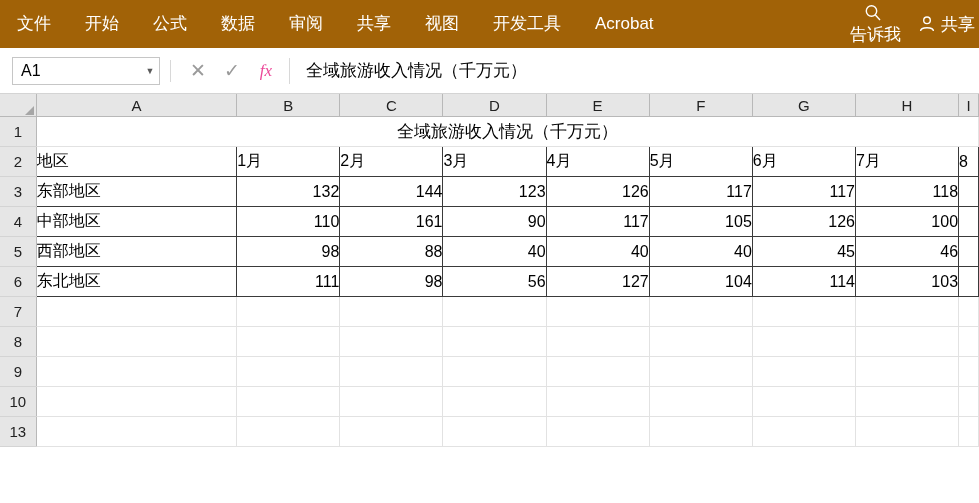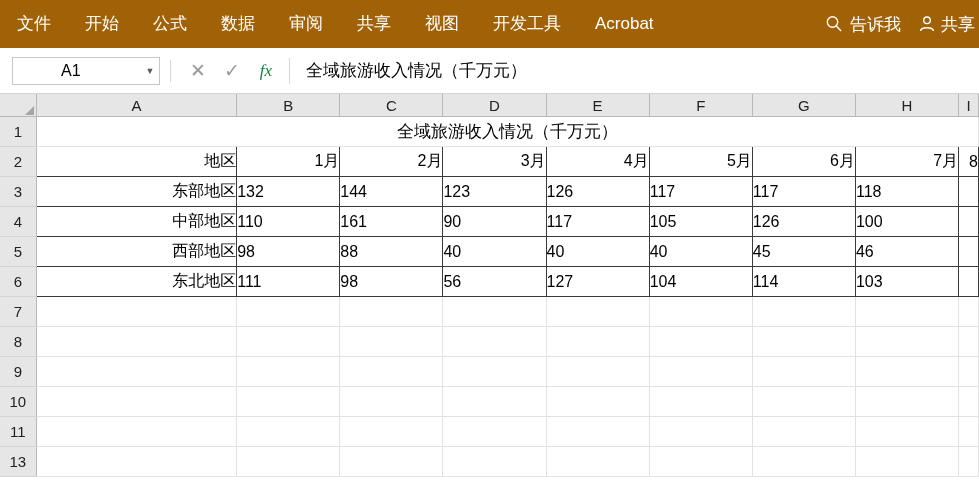--- a/index.html
+++ b/index.html
@@ -42,20 +42,21 @@
     align-items: center;
     height: 48px;
     padding-right: 4px;
   }
   .tellme {
     display: flex;
     align-items: center;
     font-size: 17px;
     padding: 0 10px 0 4px;
     white-space: nowrap;
+    flex-direction: column;
   }
   .tellme .label { margin-left: 6px; }
   .acct {
     display: flex;
     align-items: center;
     font-size: 17px;
     padding-left: 6px;
     white-space: nowrap;
   }
   .acct .label { margin-left: 4px; }
@@ -73,21 +74,20 @@
   }
   .namebox {
     width: 148px;
     height: 28px;
     border: 1px solid #c6c6c6;
     background: #ffffff;
     display: flex;
     align-items: center;
     box-sizing: border-box;
     margin-left: 6px;
-    padding-left: 40px;
   }
   .namebox .nb-text {
     flex: 1;
     font-size: 16px;
     padding-left: 8px;
     color: #000000;
   }
   .namebox .nb-caret {
     width: 18px;
     text-align: center;
@@ -108,21 +108,21 @@
     justify-content: center;
     color: #9a9a9a;
     font-size: 19px;
   }
   .fb-fx {
     width: 34px;
     height: 30px;
     display: flex;
     align-items: center;
     justify-content: center;
-    color: #15803d;
+    color: #ec4899;
     font-size: 17px;
     font-style: italic;
     font-family: "Liberation Serif", serif;
   }
   .fb-divider {
     width: 1px;
     height: 26px;
     background: #d8d8d8;
     margin: 0 6px;
   }
@@ -202,22 +202,22 @@
     border-right: 1px solid #3a3a3a;
     border-bottom: 1px solid #3a3a3a;
     border-top: 1px solid #3a3a3a;
     border-left: 1px solid #3a3a3a;
     height: 29px;
     background: #ffffff;
     white-space: nowrap;
     overflow: hidden;
     font-size: 16px;
   }
-  .txt-l { text-align: right; padding-left: 4px; }
-  .txt-r { text-align: left; padding-right: 6px; }
+  .txt-l { text-align: left; padding-left: 4px; }
+  .txt-r { text-align: right; padding-right: 6px; }
   .merged-title {
     text-align: center;
     font-size: 17px;
     padding-right: 4px;
   }
 </style>
 </head>
 <body>
 
 <div class="ribbon-tabs">
@@ -408,32 +408,20 @@
       <td class="cell"></td>
       <td class="cell"></td>
       <td class="cell"></td>
       <td class="cell"></td>
       <td class="cell"></td>
       <td class="cell"></td>
       <td class="cell"></td>
       <td class="cell"></td>
     </tr>
     <tr>
-      <td class="rowhead">11</td>
-      <td class="cell"></td>
-      <td class="cell"></td>
-      <td class="cell"></td>
-      <td class="cell"></td>
-      <td class="cell"></td>
-      <td class="cell"></td>
-      <td class="cell"></td>
-      <td class="cell"></td>
-      <td class="cell"></td>
-    </tr>
-    <tr>
       <td class="rowhead">13</td>
       <td class="cell"></td>
       <td class="cell"></td>
       <td class="cell"></td>
       <td class="cell"></td>
       <td class="cell"></td>
       <td class="cell"></td>
       <td class="cell"></td>
       <td class="cell"></td>
       <td class="cell"></td>

